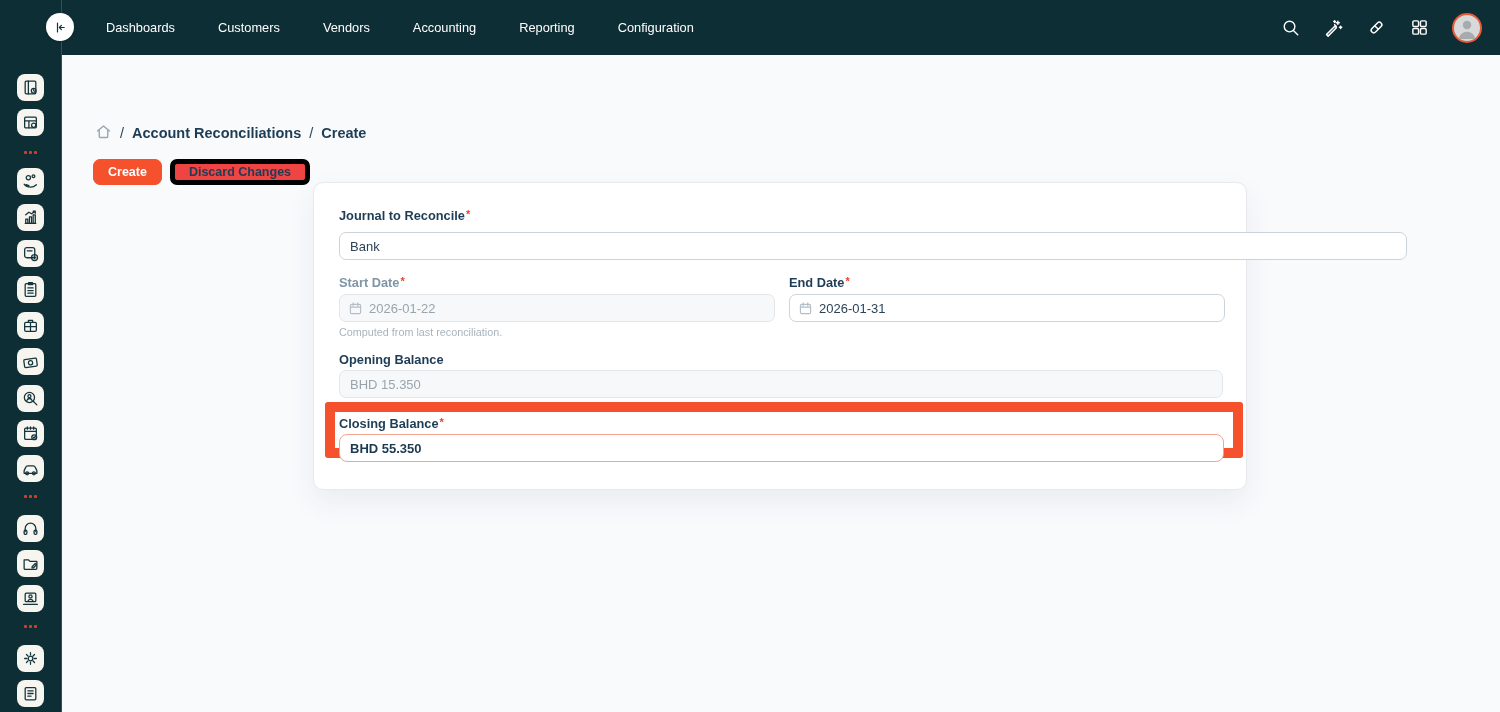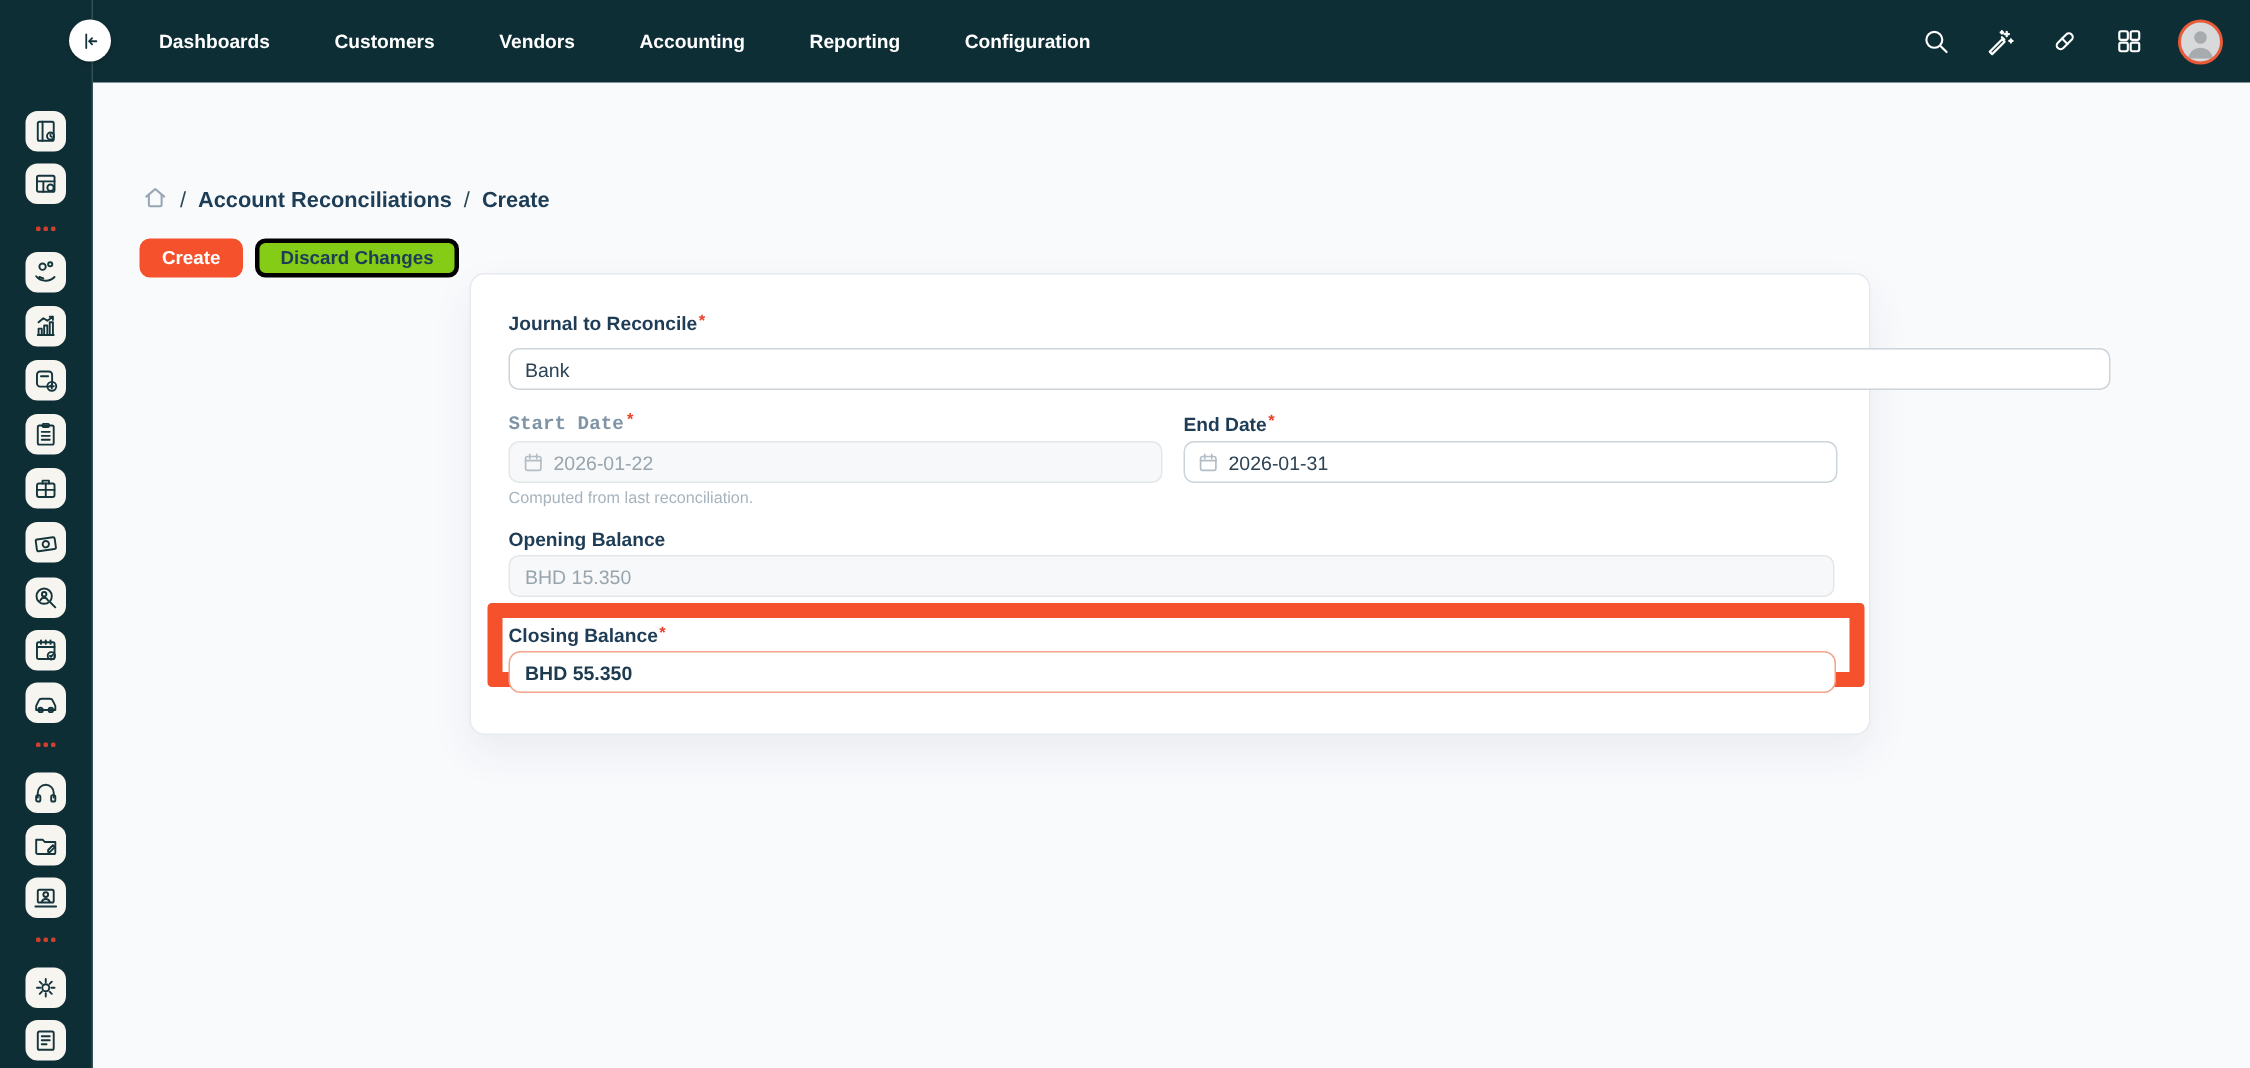--- a/index.html
+++ b/index.html
@@ -4,21 +4,21 @@
 <style>
   * { margin:0; padding:0; box-sizing:border-box; }
   html,body { width:1500px; height:712px; overflow:hidden; }
   body { font-family:"Liberation Sans", sans-serif; background:#f8f9fb; position:relative; }
 
   
   .topbar { position:absolute; left:0; top:0; width:1500px; height:55px; background:#0e2e36; z-index:2; }
   .logo-wrap { position:absolute; left:16px; top:13px; width:30px; height:30px; border-radius:50%; background:#f8f4ec;
                display:flex; align-items:center; justify-content:center; }
   .nav { position:absolute; left:82px; top:0; height:55px; display:flex; align-items:center; gap:19px; }
-  .nav-item { color:#ffffff; font-size:12.8px; font-weight:700; cursor:pointer; white-space:nowrap;padding-left:24px; }
+  .nav-item { color:#ffffff; font-size:12.8px; font-weight:400; cursor:pointer; white-space:nowrap;padding-left:24px; }
   .tb-right { position:absolute; right:18px; top:0; height:55px; display:flex; align-items:center; gap:23px; }
   .tb-icon { width:20px; height:20px; display:flex; align-items:center; justify-content:center; cursor:pointer; }
   .tb-icon svg { stroke:#ffffff; fill:none; stroke-width:1.5; stroke-linecap:round; stroke-linejoin:round; }
   .avatar { width:30px; height:30px; border-radius:50%; border:2px solid #e85a38; background:#d7d9da; overflow:hidden;
             display:flex; align-items:center; justify-content:center; cursor:pointer; }
 
   
   .sidebar { position:absolute; left:0; top:0; width:62px; height:712px; background:#0e2e36; z-index:3;
              border-right:1px solid rgba(255,255,255,0.16); }
   .collapse-btn { position:absolute; left:46px; top:13px; width:28px; height:28px; border-radius:50%; background:#ffffff;
@@ -37,27 +37,27 @@
                 font-size:14.5px; color:#1d3c55; }
   .crumb { font-weight:600; cursor:pointer; }
   .crumb.current { font-weight:800; }
   .crumb-sep { font-weight:500; color:#2a4659; }
   .home-icon svg { stroke:#97a6b2; fill:none; stroke-width:1.6; stroke-linecap:round; stroke-linejoin:round; }
 
   .btn-row { position:absolute; left:30px; top:104px; display:flex; gap:8px; }
   .btn { height:26px; border-radius:7px; font-size:12.5px; font-weight:700; padding:0 14px; cursor:pointer;
          display:flex; align-items:center; font-family:"Liberation Sans", sans-serif; }
   .btn-primary { background:#f4512c; color:#ffffff; border:1px solid #f4512c; }
-  .btn-secondary { background:#84cc16; color:#1d3c55; border:3px solid #000000; }
+  .btn-secondary { background:#ef4444; color:#1d3c55; border:5px solid #000000; }
 
   
   .card { position:absolute; left:250px; top:127px; width:934px; height:308px; background:#ffffff;
           border:1px solid #e6e9ed; border-radius:10px; box-shadow:0 12px 28px rgba(40,60,100,0.07); }
   .f-label { position:absolute; font-size:12.8px; font-weight:700; color:#1e3c55;text-align:center; }
-  .f-label.muted { color:#7f95a6;font-family:Liberation Mono, monospace; }
+  .f-label.muted { color:#7f95a6; }
   .req { color:#e8432e; font-size:11px; vertical-align:top; margin-left:1px; }
   .f-input { position:absolute; height:28px; border:1px solid #ccd4da; border-radius:7px; background:#ffffff;
              font-size:13px; color:#2c4356; padding:0 10px; font-family:"Liberation Sans", sans-serif; outline:none; }
   .f-input.disabled { background:#f7f8f9; border-color:#e3e7ea; color:#98a5ae; }
   .date-box { position:absolute; height:28px; border:1px solid #ccd4da; border-radius:7px; background:#ffffff;
               display:flex; align-items:center; gap:7px; padding:0 9px; font-size:13px; color:#2c4356; cursor:pointer; }
   .date-box.disabled { background:#f7f8f9; border-color:#e3e7ea; color:#98a5ae; cursor:default; }
   .date-box svg { stroke:#b3bdc6; fill:none; stroke-width:1.2; stroke-linecap:round; stroke-linejoin:round; flex:none; }
   .helper { position:absolute; font-size:10.8px; color:#a8b4bd; }
 

